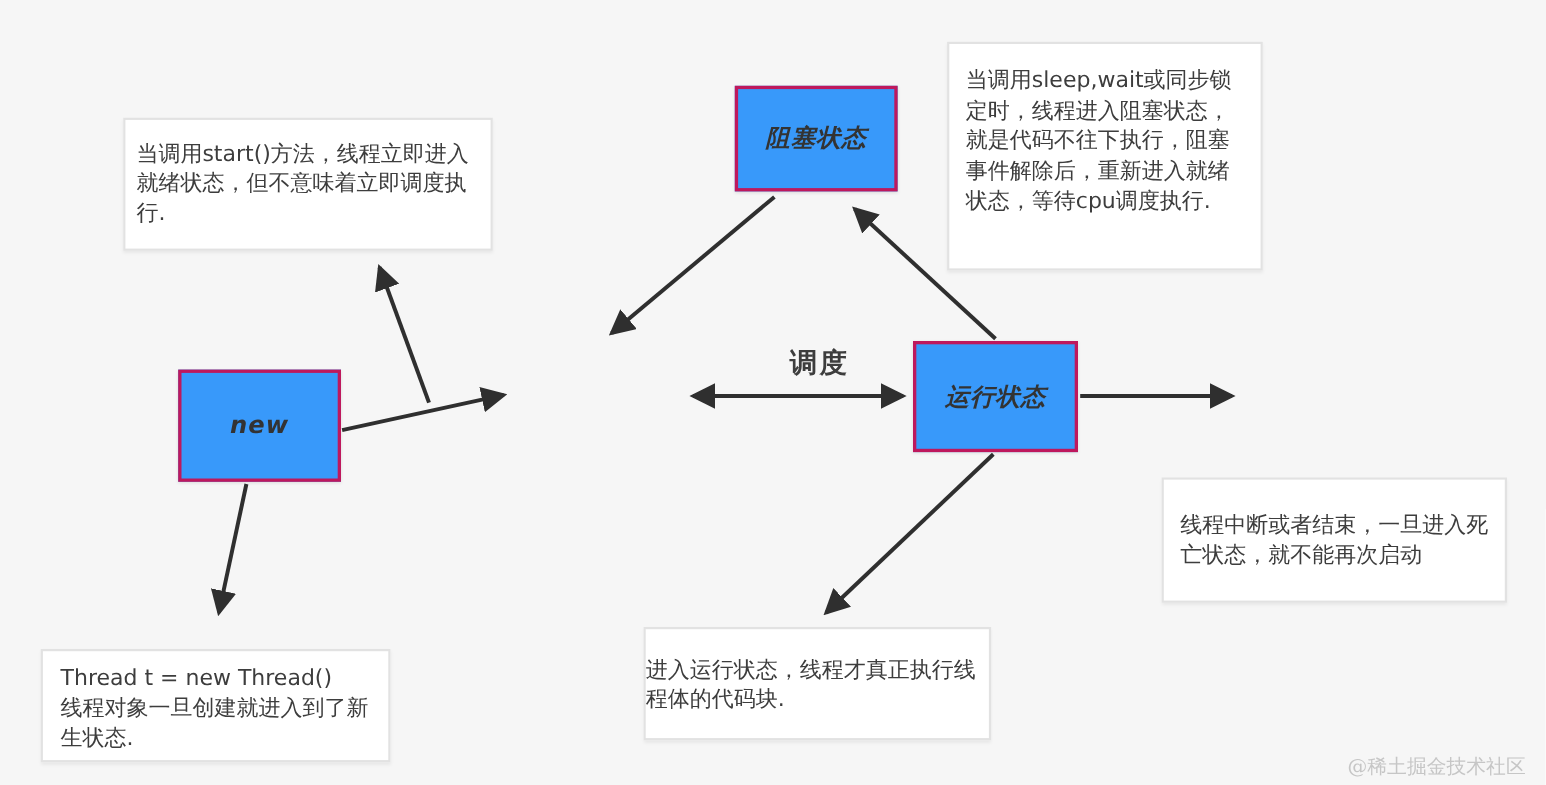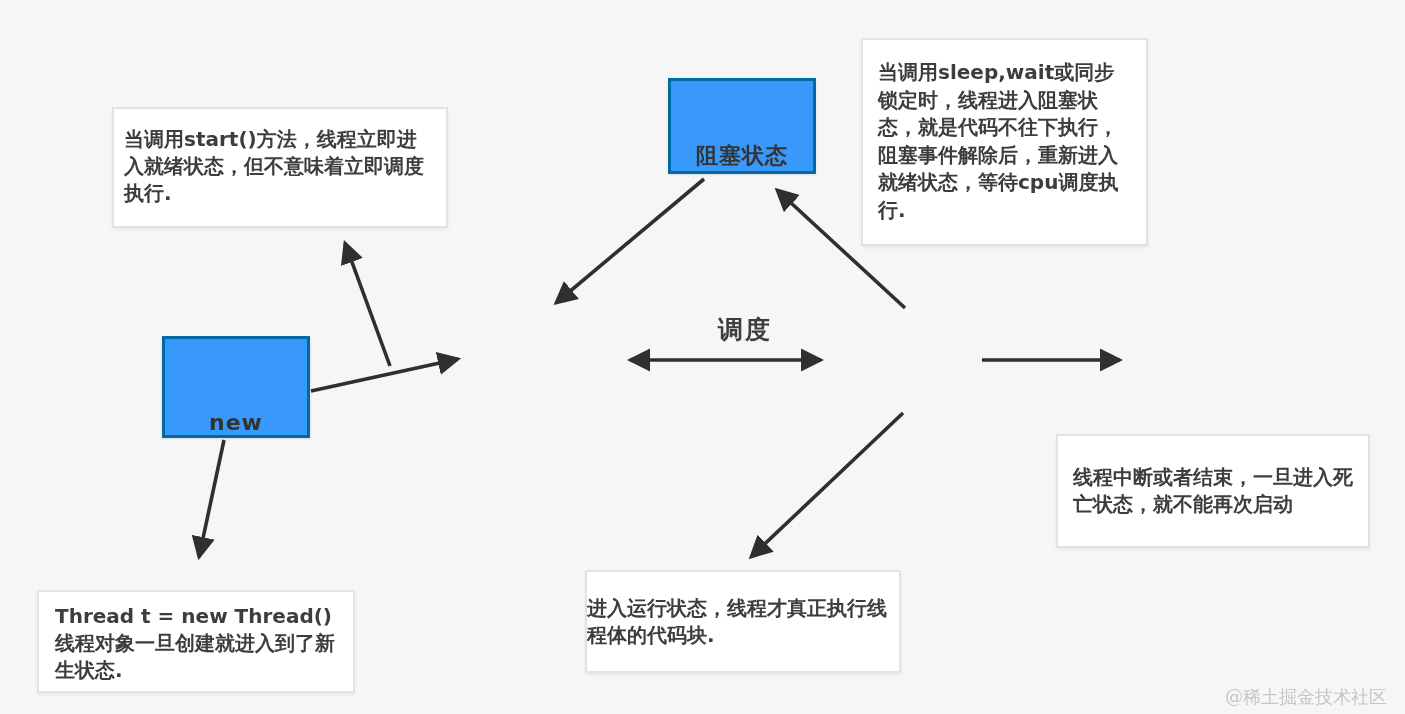--- a/index.html
+++ b/index.html
@@ -14,36 +14,36 @@
   *{box-sizing:border-box;margin:0;padding:0;}
   html,body{width:1405px;height:714px;overflow:hidden;}
   body{font-family:"DejaVu Sans","Liberation Sans",sans-serif;}
   .canvas{
     position:relative;width:1405px;height:714px;
     background:var(--canvas_bg);
   }
   .arrows{position:absolute;left:0;top:0;width:1405px;height:714px;pointer-events:none;}
   .arrows line{stroke:var(--arrow_color);stroke-width:3.6;}
   .node{
-    position:absolute;display:flex;align-items:flex-end;justify-content:center;
+    position:absolute;display:flex;align-items:center;justify-content:center;
     background:var(--accent_blue);
-    border:3px solid #0369a1;
+    border:3px solid #be185d;
     box-shadow:0 1px 3px rgba(0,0,0,0.10);
-    color:var(--node_text);font-weight:bold;font-size:22px;letter-spacing:1px;
+    color:var(--node_text);font-weight:bold;font-size:22px;letter-spacing:1px;font-style:italic;
   }
   .node-blocked{left:668px;top:78px;width:148px;height:96px;}
   .node-ready{left:474px;top:310px;width:147px;height:99px;}
   .node-running{left:830px;top:310px;width:150px;height:101px;}
   .node-new{left:162px;top:336px;width:148px;height:102px;}
   .node-dead{left:1130px;top:310px;width:149px;height:100px;}
   .note{
     position:absolute;background:#ffffff;
     border:2px solid var(--note_border);
     box-shadow:0 2px 3px rgba(0,0,0,0.06);
-    color:var(--note_text);font-weight:bold;font-size:20px;line-height:1.36;
+    color:var(--note_text);font-weight:normal;font-size:20px;line-height:1.36;
   }
   .note-start{left:112px;top:107px;width:336px;height:121px;padding:17px 10px;}
   .note-sleep{left:861px;top:38px;width:287px;height:208px;padding:19px 15px;line-height:1.38;}
   .note-thread{left:37px;top:570px;width:318px;height:103px;padding:11px 16px;white-space:pre-line;margin-top:20px;}
   .note-run{left:585px;top:570px;width:316px;height:103px;padding:23px 0;}
   .note-dead{left:1056px;top:434px;width:314px;height:114px;padding:28px 15px;}
   .edge-label{
     position:absolute;left:690px;top:313px;width:110px;text-align:center;
     color:var(--note_text);font-weight:bold;font-size:25px;letter-spacing:2px;
   }
@@ -73,20 +73,23 @@
     <line x1="905" y1="308" x2="777" y2="190" marker-end="url(#ah)"></line>
     <line x1="630" y1="360" x2="821" y2="360" marker-start="url(#ahr)" marker-end="url(#ah)"></line>
     <line x1="982" y1="360" x2="1120" y2="360" marker-end="url(#ah)"></line>
     <line x1="903" y1="413" x2="751" y2="557" marker-end="url(#ah)"></line>
     <line x1="224" y1="440" x2="199" y2="557" marker-end="url(#ah)"></line>
   </svg>
 
   <div class="node node-blocked">
     <span>阻塞状态</span>
   </div>
+  <div class="node node-running">
+    <span>运行状态</span>
+  </div>
   <div class="node node-new">
     <span>new</span>
   </div>
 
   <div class="edge-label">调度</div>
 
   <div class="note note-start">当调用start()方法，线程立即进入就绪状态，但不意味着立即调度执行.</div>
   <div class="note note-sleep">当调用sleep,wait或同步锁定时，线程进入阻塞状态，就是代码不往下执行，阻塞事件解除后，重新进入就绪状态，等待cpu调度执行.</div>
   <div class="note note-thread">Thread t = new Thread()
 线程对象一旦创建就进入到了新生状态.</div>

